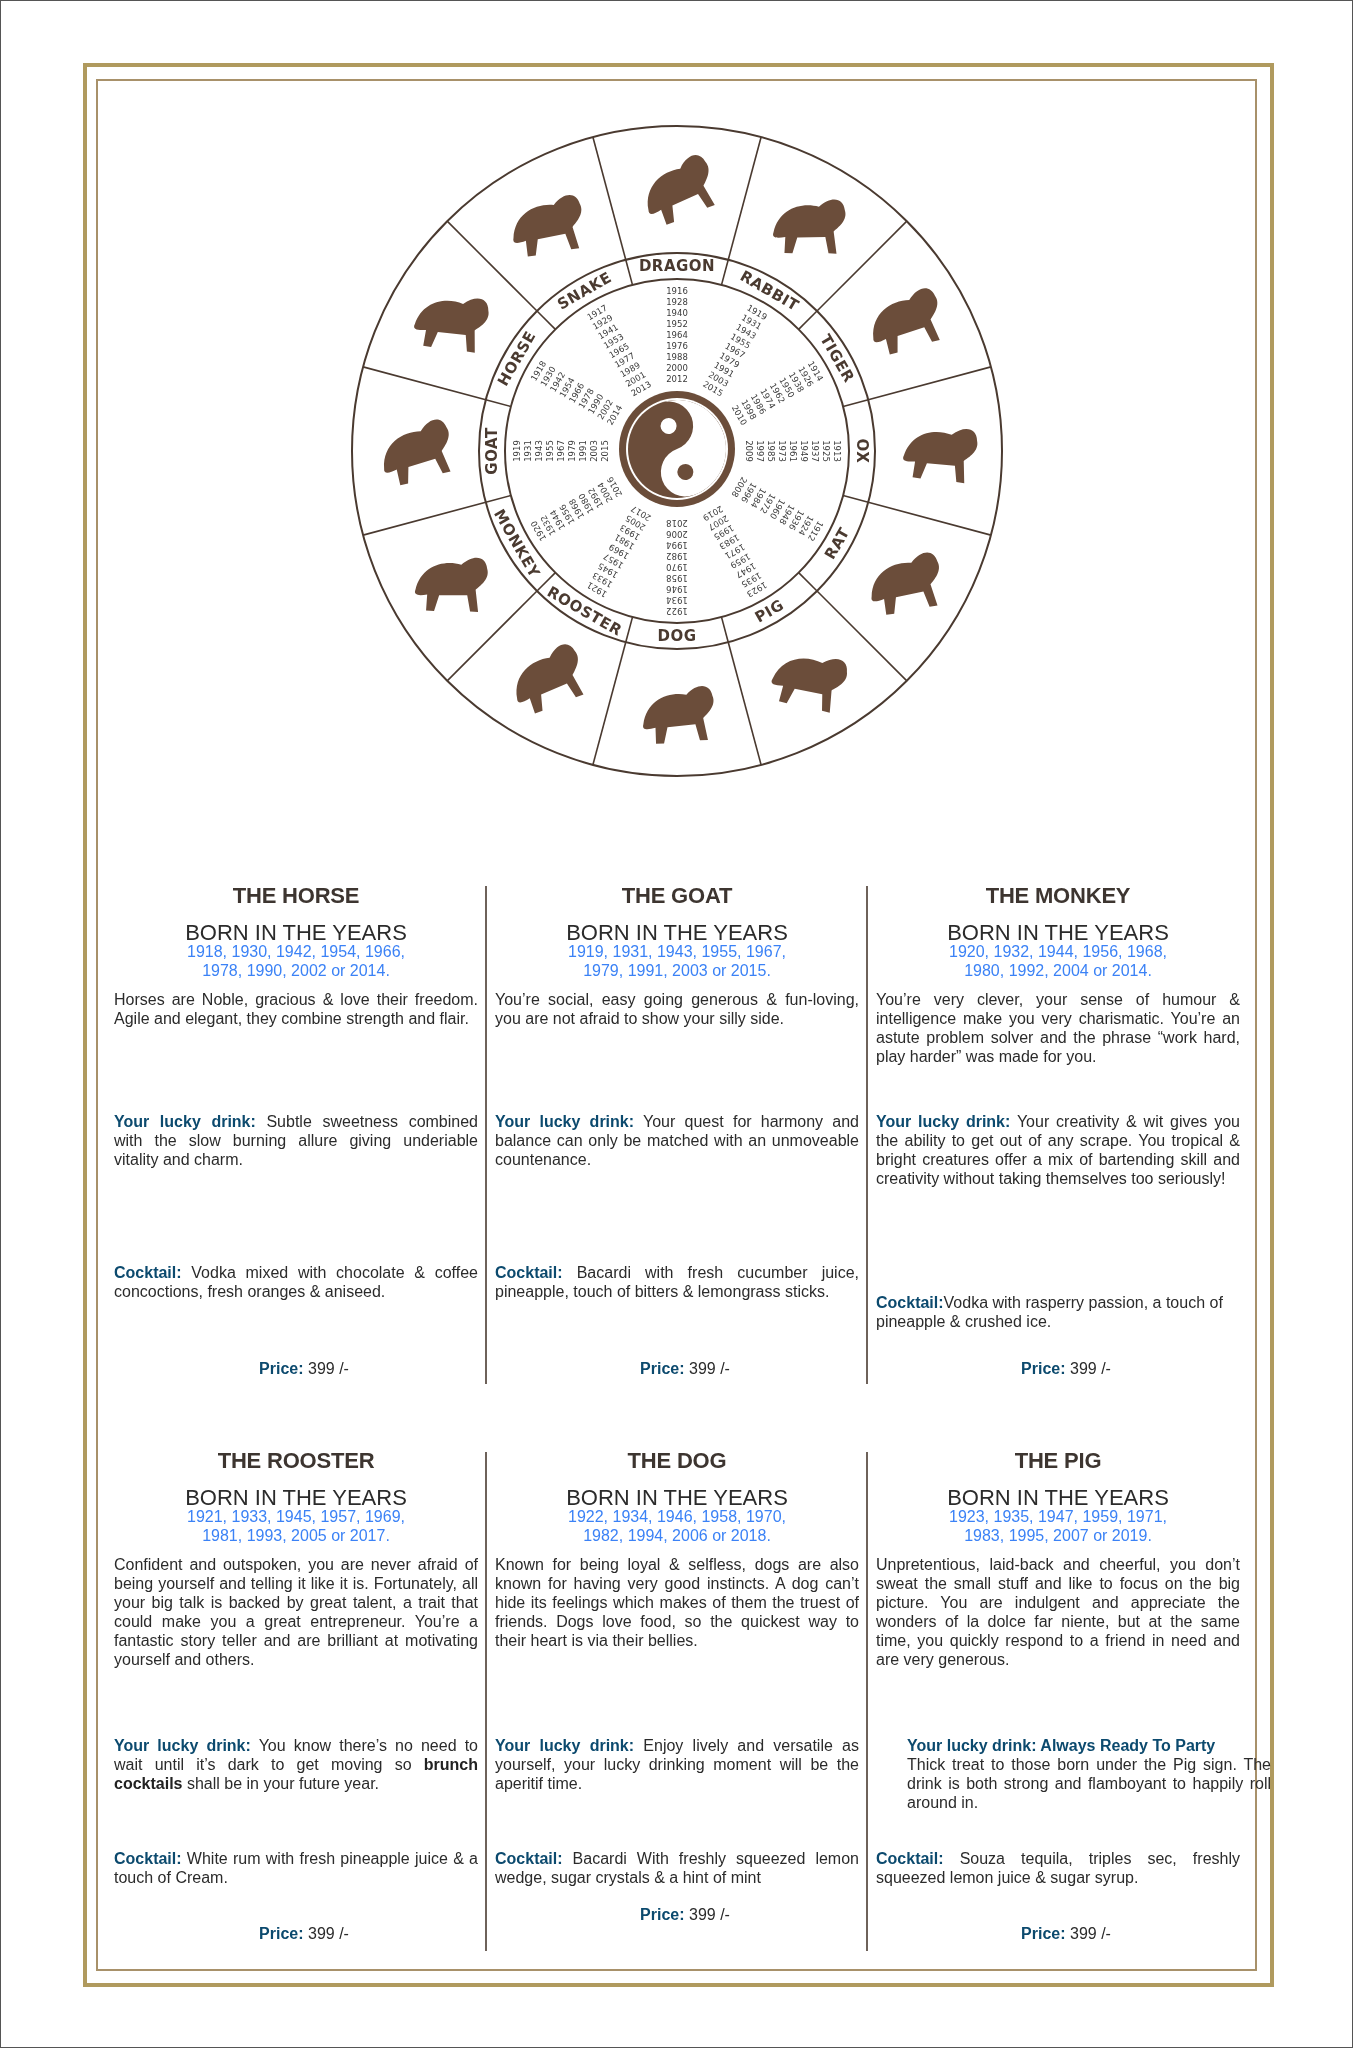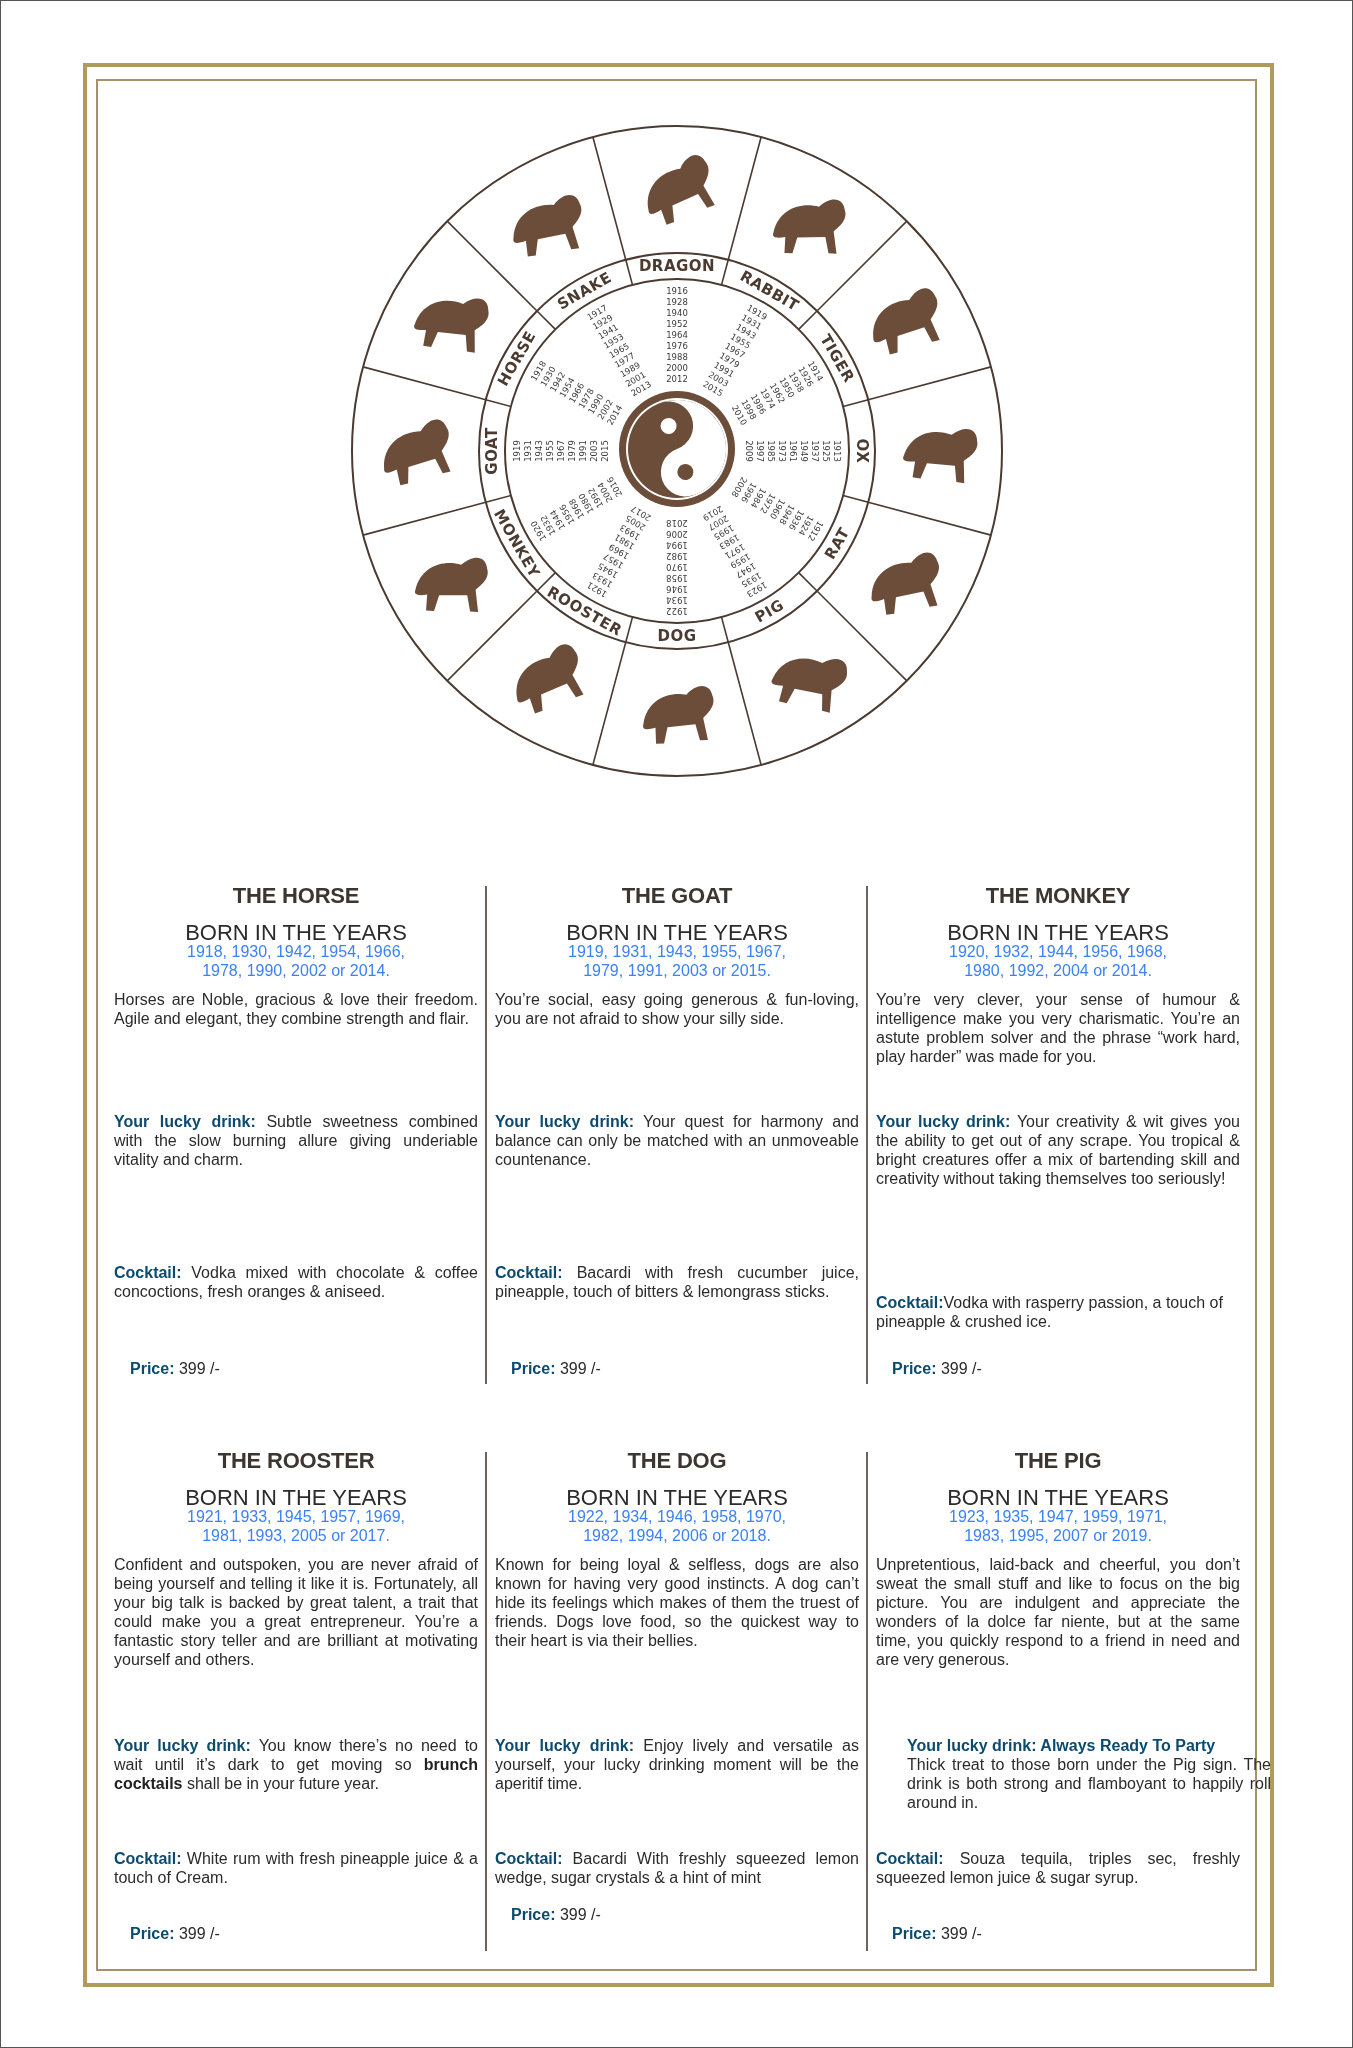--- a/index.html
+++ b/index.html
@@ -38,21 +38,21 @@
   .card .born {
     text-align: center; font-size: 22px; line-height: 19px;
   }
   .card .years { text-align: center; color: #3b82f6; }
   .card .desc {
     text-align: justify; margin-top: 10px;
   }
   .card .block { text-align: justify; position: absolute; left: 0; width: 364px; }
   .card .lbl { color: #0c4a6e; font-weight: bold; }
   .card .price {
-    position: absolute; left: 16px; width: 364px; color: #2b2b2b;
+    position: absolute; left: 8px; width: 364px; text-align: center; color: #2b2b2b;
   }
   .card .price .lbl { font-weight: bold; }
   b.em { font-weight: bold; color: #222; }
 </style>
 </head>
 <body>
 
 <div class="page-edge"></div>
 <div class="frame-outer"></div>
 <div class="frame-inner"></div>

